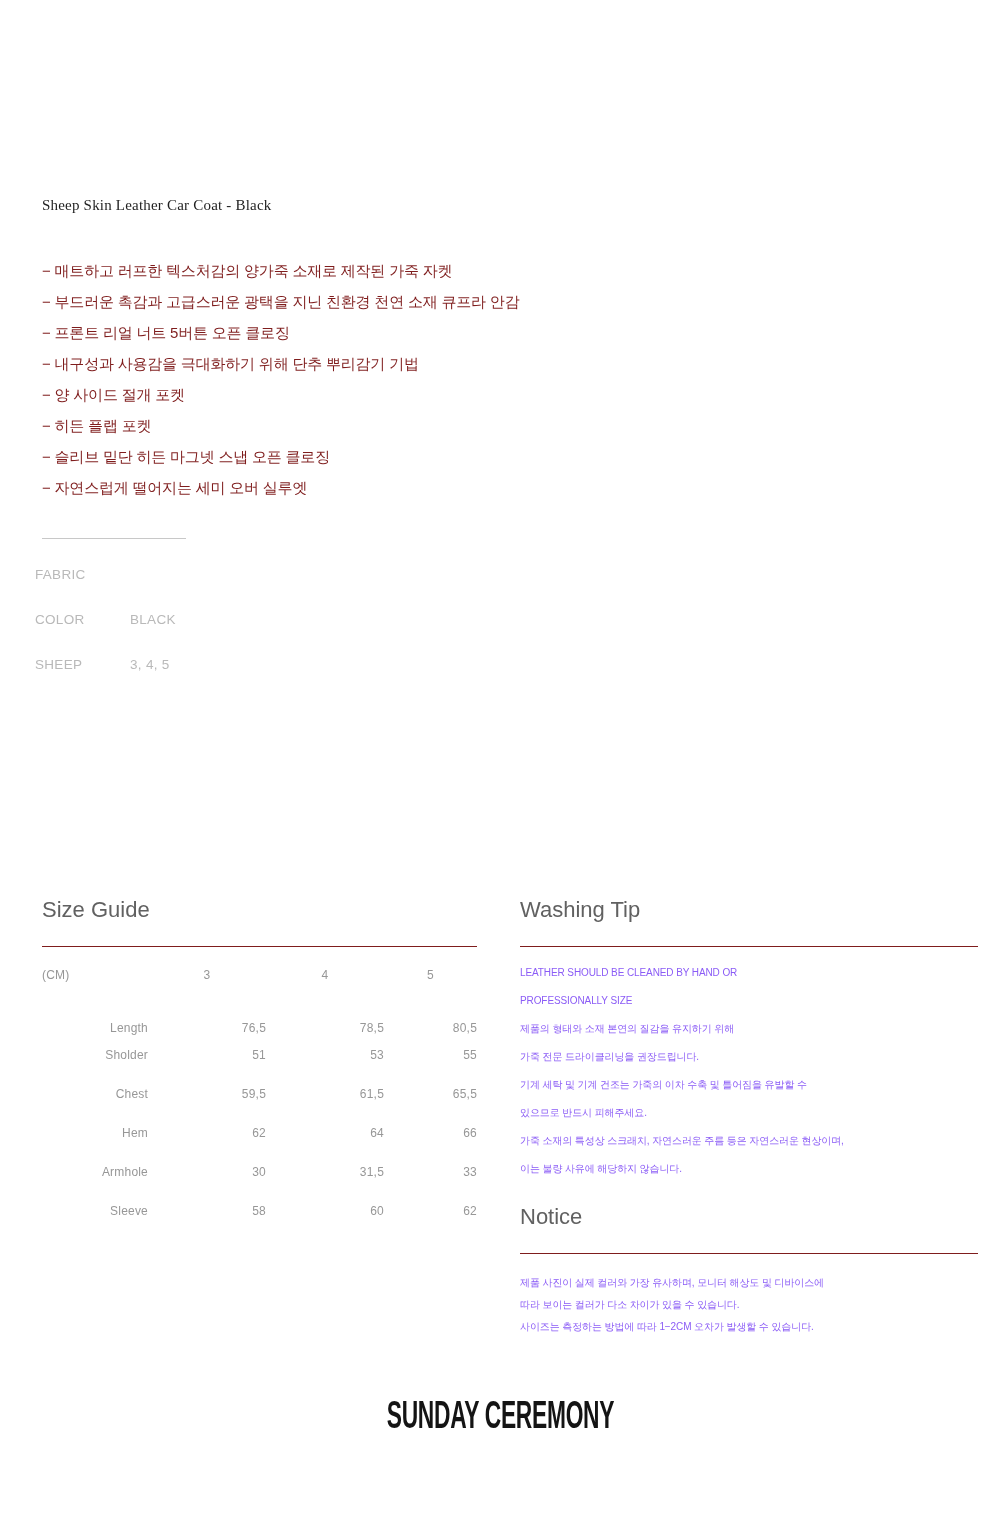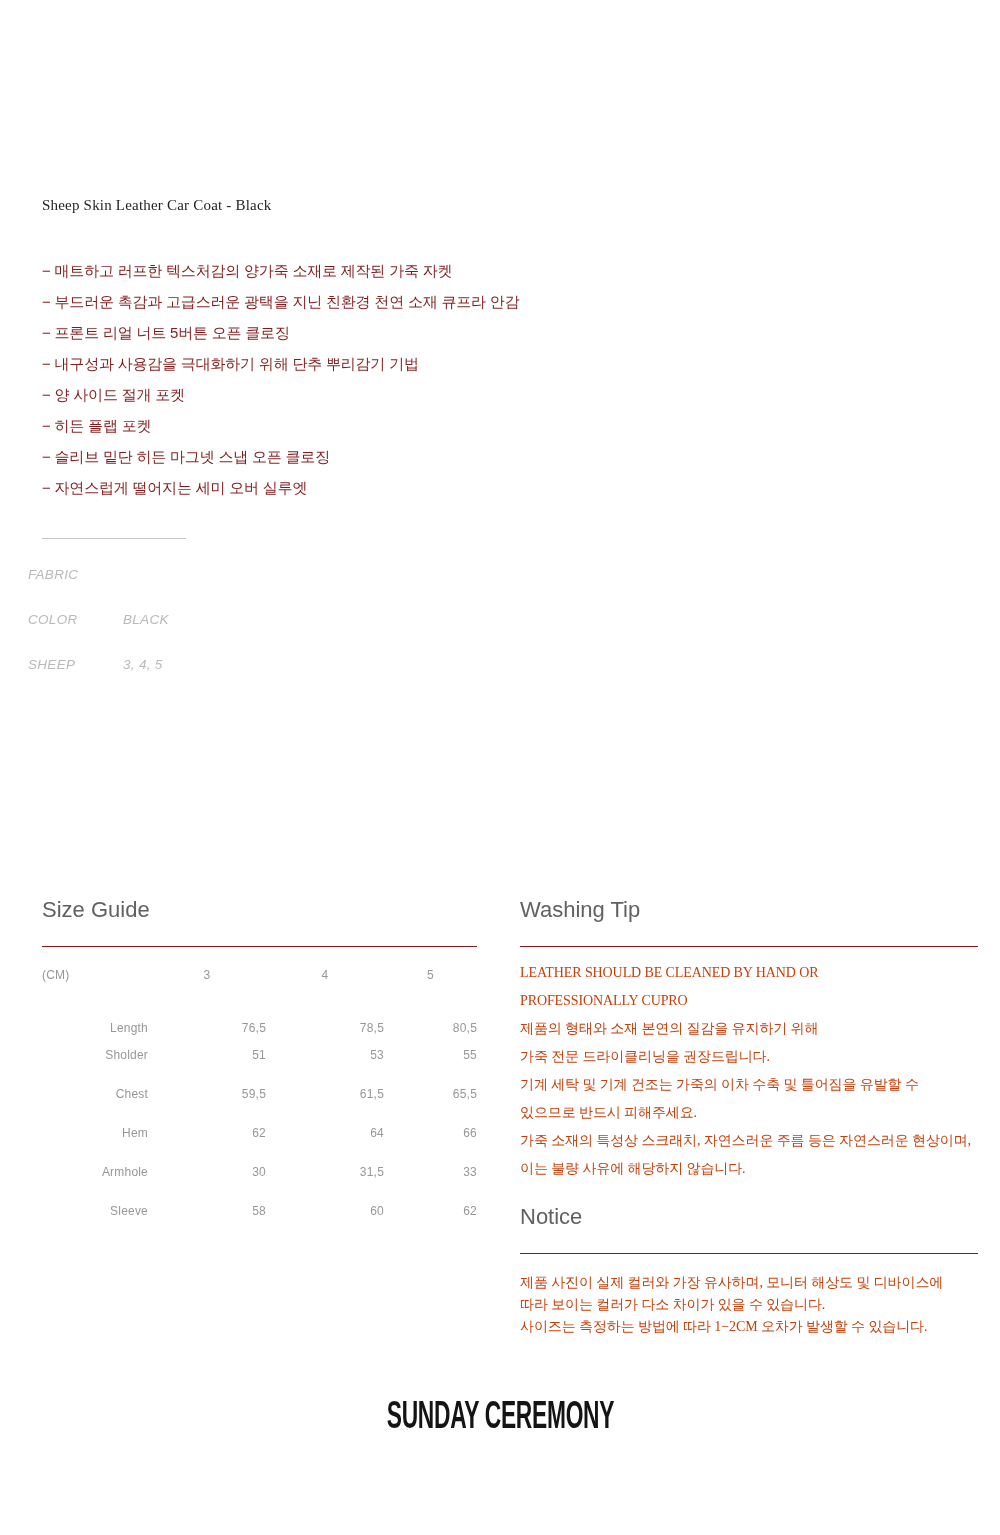--- a/index.html
+++ b/index.html
@@ -24,21 +24,21 @@
   .features li {
     font-size: 15px; color: #7f1d1d; line-height: 31px;
     letter-spacing: -0.2px; white-space: nowrap;
   }
 
   .spec-divider {
     position: absolute; left: 42px; top: 538px;
     width: 144px; height: 1px; background: #c8c8c8;
   }
 
-  .specs { position: absolute; left: 28px; top: 565px; font-style: italic; }
+  .specs { position: absolute; left: 35px; top: 565px; }
   .spec-row {
     display: flex; margin-bottom: 25px;
     font-size: 13.5px; line-height: 20px; color: #b9b9b9;
     letter-spacing: 0.3px;
   }
   .spec-label { flex: 0 0 95px; }
   .spec-values div { white-space: nowrap; }
 
   .section-title {
     font-family: Liberation Sans, sans-serif;
@@ -60,21 +60,21 @@
     vertical-align: middle; letter-spacing: 0.2px;
   }
   .sg-table td.lbl { text-align: left; }
   .sg-table tr.sg-head td { height: 38px; }
   .sg-table tr.sg-row td { height: 39px; text-align: right; }
   .sg-table tr.sg-row.first td { padding-top: 27px; }
 
   .right-col { position: absolute; left: 520px; width: 458px; }
   .washing-tip { top: 898px; }
   .notice { top: 1205px; }
-  .section-body { color: #c2410c; font-size: 14px; letter-spacing: -0.1px; font-family: Liberation Serif, serif; }
+  .section-body { color: #8b5cf6; font-size: 10px; letter-spacing: -0.1px; }
   .washing-tip .section-body { margin-top: 12px; }
   .washing-tip .section-body .line { line-height: 28px; white-space: nowrap; }
   .notice .section-body { margin-top: 18px; }
   .notice .section-body .line { line-height: 22px; white-space: nowrap; }
 
   .footer {
     position: absolute; left: 0; top: 1396px; width: 1000px;
     text-align: center;
   }
   .brand-logo {
@@ -177,21 +177,21 @@
           <td>62</td>
         </tr>
       </tbody>
     </table>
   </section>
 
   <section class="right-col washing-tip">
     <h2 class="section-title">Washing Tip</h2>
     <div class="section-body">
       <div class="line">LEATHER SHOULD BE CLEANED BY HAND OR</div>
-      <div class="line">PROFESSIONALLY CUPRO</div>
+      <div class="line">PROFESSIONALLY SIZE</div>
       <div class="line">제품의 형태와 소재 본연의 질감을 유지하기 위해</div>
       <div class="line">가죽 전문 드라이클리닝을 권장드립니다.</div>
       <div class="line">기계 세탁 및 기계 건조는 가죽의 이차 수축 및 틀어짐을 유발할 수</div>
       <div class="line">있으므로 반드시 피해주세요.</div>
       <div class="line">가죽 소재의 특성상 스크래치, 자연스러운 주름 등은 자연스러운 현상이며,</div>
       <div class="line">이는 불량 사유에 해당하지 않습니다.</div>
     </div>
   </section>
 
   <section class="right-col notice">

